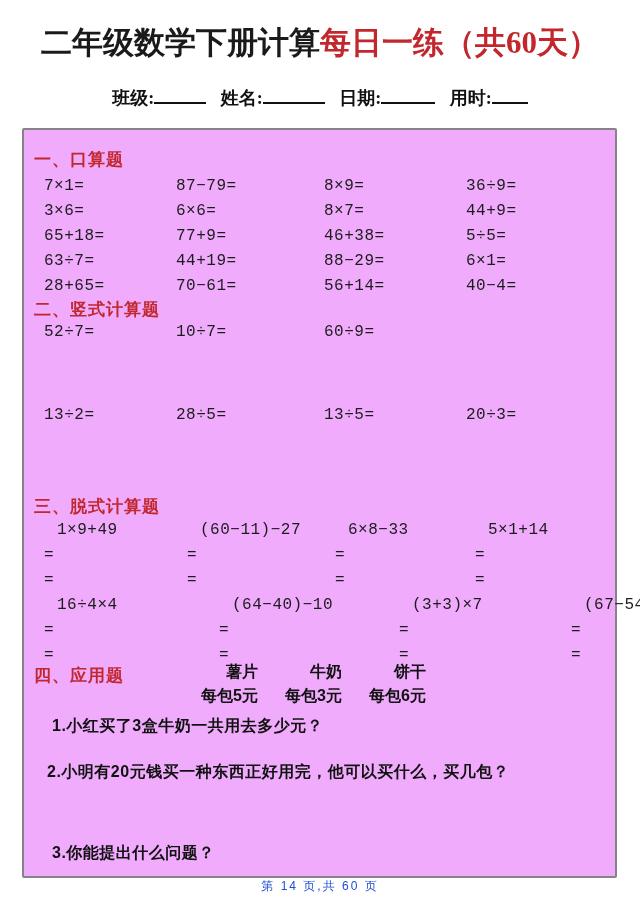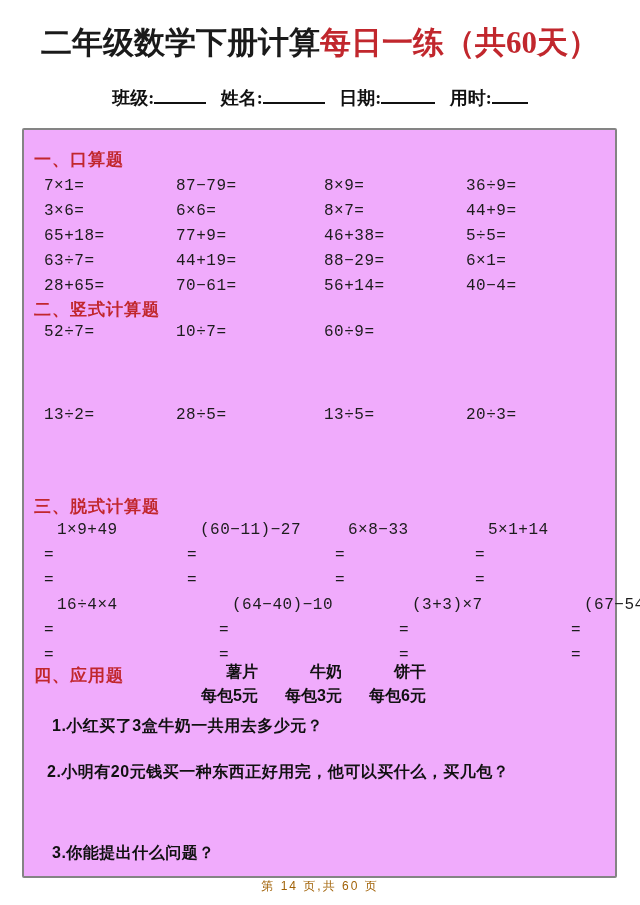--- a/index.html
+++ b/index.html
@@ -109,21 +109,21 @@
     white-space: nowrap; letter-spacing: 0.5px; text-align: center;
   }
   .q1 { left: 28px; top: 586px; }
   .q2 { left: 23px; top: 632px; }
   .q3 { left: 28px; top: 677px; margin-top: 36px; }
 
   
   .footer {
     position: absolute; top: 878px; left: 0;
     width: 100%; text-align: center;
-    font-size: 12px; color: #a16207;
+    font-size: 12px; color: #1d4ed8;
     letter-spacing: 2px;
   }
 </style>
 </head>
 <body>
 
 <div class="page">
 
   <div class="title"><span>二年级数学下册计算</span><span class="red-part">每日一练（共60天）</span></div>
 

